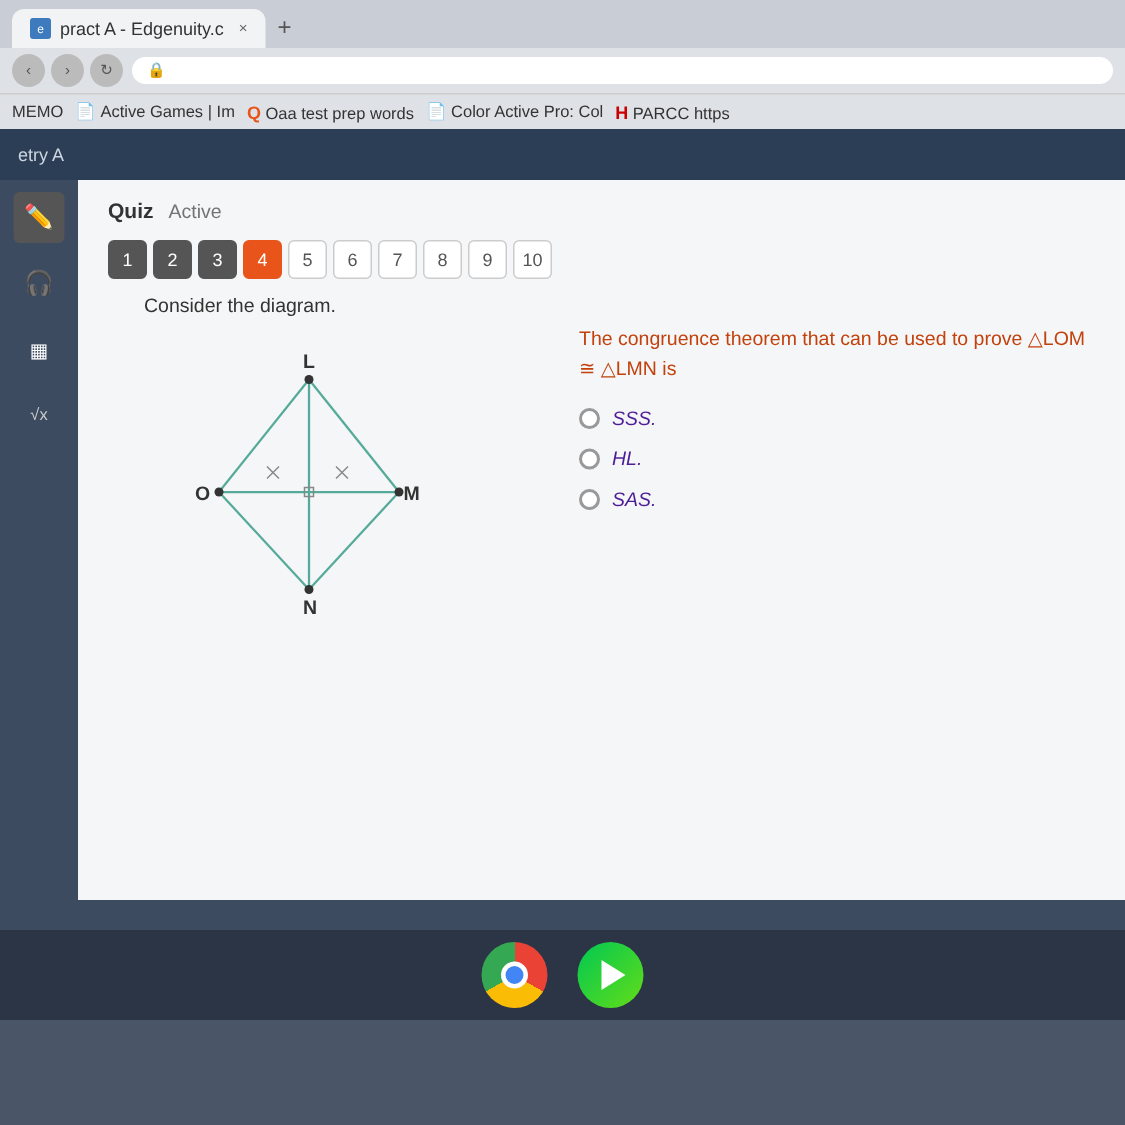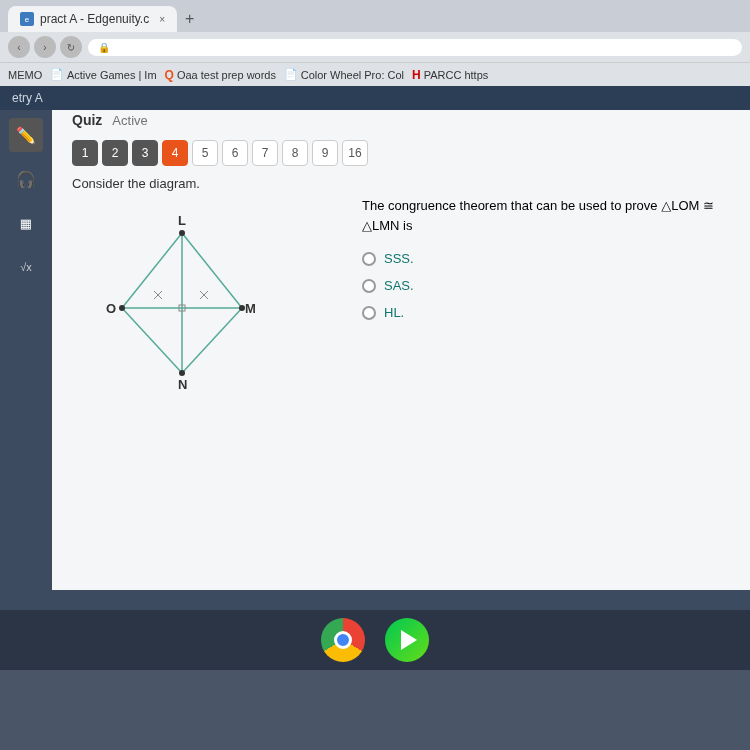--- a/index.html
+++ b/index.html
@@ -115,38 +115,38 @@
       gap: 8px;
       font-size: 11px;
       color: #333;
       border-top: 1px solid #ccc;
       height: 24px;
       overflow: hidden;
     }
 
     .bookmark-item {
       display: flex;
-      align-items: center;
+      align-items: flex-end;
       gap: 3px;
       white-space: nowrap;
       cursor: pointer;
     }
 
     
     .app-wrapper {
       background: #3d4b60;
       width: 100%;
     }
 
     .app-header {
       background: #2c3e55;
       padding: 4px 12px;
       color: #cdd5e0;
       font-size: 12px;
-      height: 24px;
+      height: 34px;
       display: flex;
       align-items: center;
     }
 
     .app-body {
       display: flex;
       background: #f0f2f4;
       min-height: 480px;
     }
 
@@ -173,21 +173,21 @@
       cursor: pointer;
     }
 
     .sidebar-icon.active {
       background: #555;
     }
 
     
     .main-content {
       flex: 1;
-      padding: 2px 20px;
+      padding: 12px 20px;
       background: #f5f6f7;
     }
 
     .quiz-header {
       display: flex;
       align-items: center;
       gap: 10px;
       margin-bottom: 12px;
     }
 
@@ -235,20 +235,21 @@
     }
 
     .question-area {
       display: flex;
       gap: 30px;
       margin-top: 10px;
     }
 
     .diagram-section {
       flex: 0 0 260px;
+      margin-left: 24px;
     }
 
     .consider-text {
       font-size: 13px;
       color: #333;
       margin-bottom: 12px;
     }
 
     .diagram-container {
       width: 220px;
@@ -256,21 +257,21 @@
       position: relative;
     }
 
     .answer-section {
       flex: 1;
       padding-top: 20px;
     }
 
     .question-text {
       font-size: 13px;
-      color: #000000;
+      color: #c2410c;
       margin-bottom: 16px;
       line-height: 1.5;
     }
 
     .answer-option {
       display: flex;
       align-items: center;
       gap: 8px;
       margin-bottom: 12px;
       cursor: pointer;
@@ -280,21 +281,22 @@
       width: 14px;
       height: 14px;
       border-radius: 50%;
       border: 2px solid #999;
       background: white;
       flex-shrink: 0;
     }
 
     .answer-label {
       font-size: 13px;
-      color: #0f766e;
+      color: #4c1d95;
+      font-style: italic;
     }
 
     
     .bottom-bar {
       background: #3d4b60;
       height: 20px;
     }
 
     
     .os-taskbar {
@@ -382,21 +384,21 @@
     <div class="bookmark-item">
       <span style="color:#666;">📄</span>
       <span>Active Games | Im</span>
     </div>
     <div class="bookmark-item">
       <span style="color:#e8541a; font-weight:bold; font-size:12px;">Q</span>
       <span>Oaa test prep words</span>
     </div>
     <div class="bookmark-item">
       <span style="color:#666;">📄</span>
-      <span>Color Wheel Pro: Col</span>
+      <span>Color Active Pro: Col</span>
     </div>
     <div class="bookmark-item">
       <span style="color:#c00; font-weight:bold; font-size:12px;">H</span>
       <span>PARCC https</span>
     </div>
   </div>
 </div>
 
 <div class="app-wrapper">
 
@@ -423,21 +425,21 @@
       <div class="question-numbers">
         <div class="q-num answered">1</div>
         <div class="q-num answered">2</div>
         <div class="q-num answered">3</div>
         <div class="q-num current">4</div>
         <div class="q-num">5</div>
         <div class="q-num">6</div>
         <div class="q-num">7</div>
         <div class="q-num">8</div>
         <div class="q-num">9</div>
-        <div class="q-num">16</div>
+        <div class="q-num">10</div>
       </div>
 
       <div class="question-area">
 
         <div class="diagram-section">
           <p class="consider-text">Consider the diagram.</p>
           <div class="diagram-container">
             <svg class="diagram-svg" viewBox="0 0 200 200">
 
               <line x1="100" y1="30" x2="40" y2="105" stroke="#5a9" stroke-width="1.5"></line>
@@ -473,26 +475,26 @@
           <p class="question-text">The congruence theorem that can be used to prove △LOM ≅ △LMN is</p>
 
           <div class="answer-option">
             <div class="radio-circle"></div>
             <span class="answer-label">SSS.</span>
           </div>
 
 
           <div class="answer-option">
             <div class="radio-circle"></div>
-            <span class="answer-label">SAS.</span>
+            <span class="answer-label">HL.</span>
           </div>
 
           <div class="answer-option">
             <div class="radio-circle"></div>
-            <span class="answer-label">HL.</span>
+            <span class="answer-label">SAS.</span>
           </div>
         </div>
       </div>
     </div>
   </div>
 
   <div class="bottom-bar"></div>
 </div>
 
 <div class="os-taskbar">

